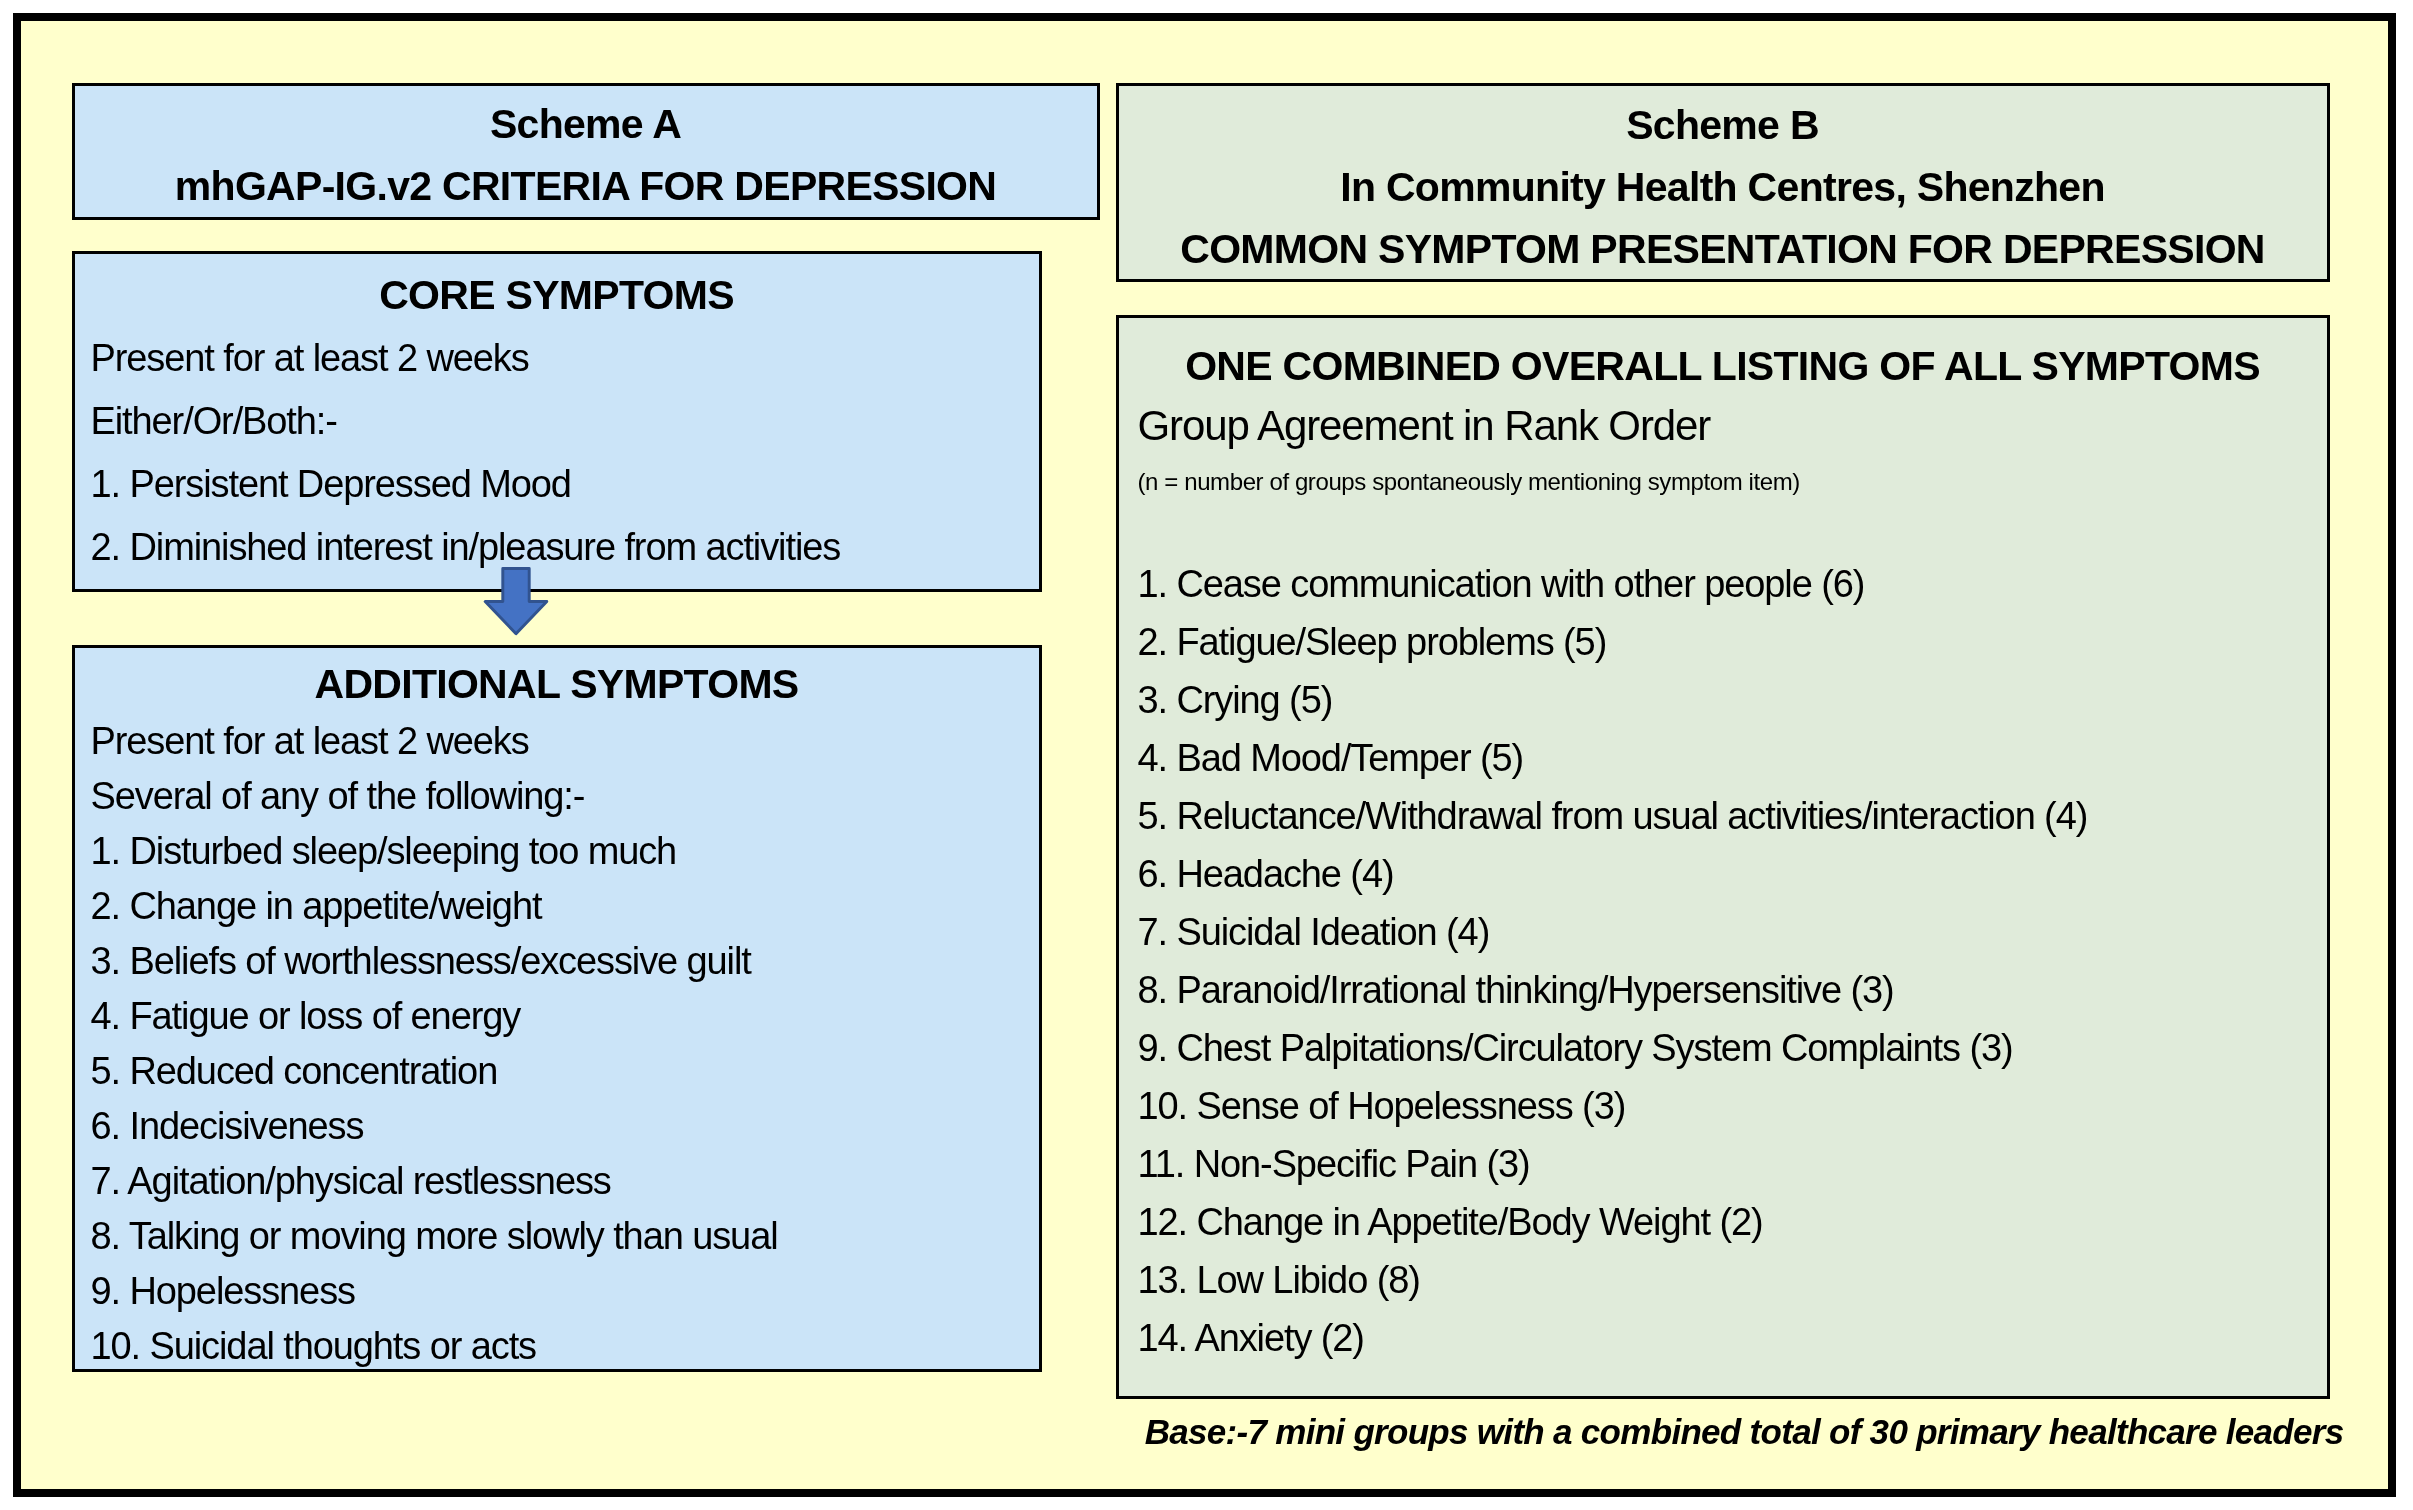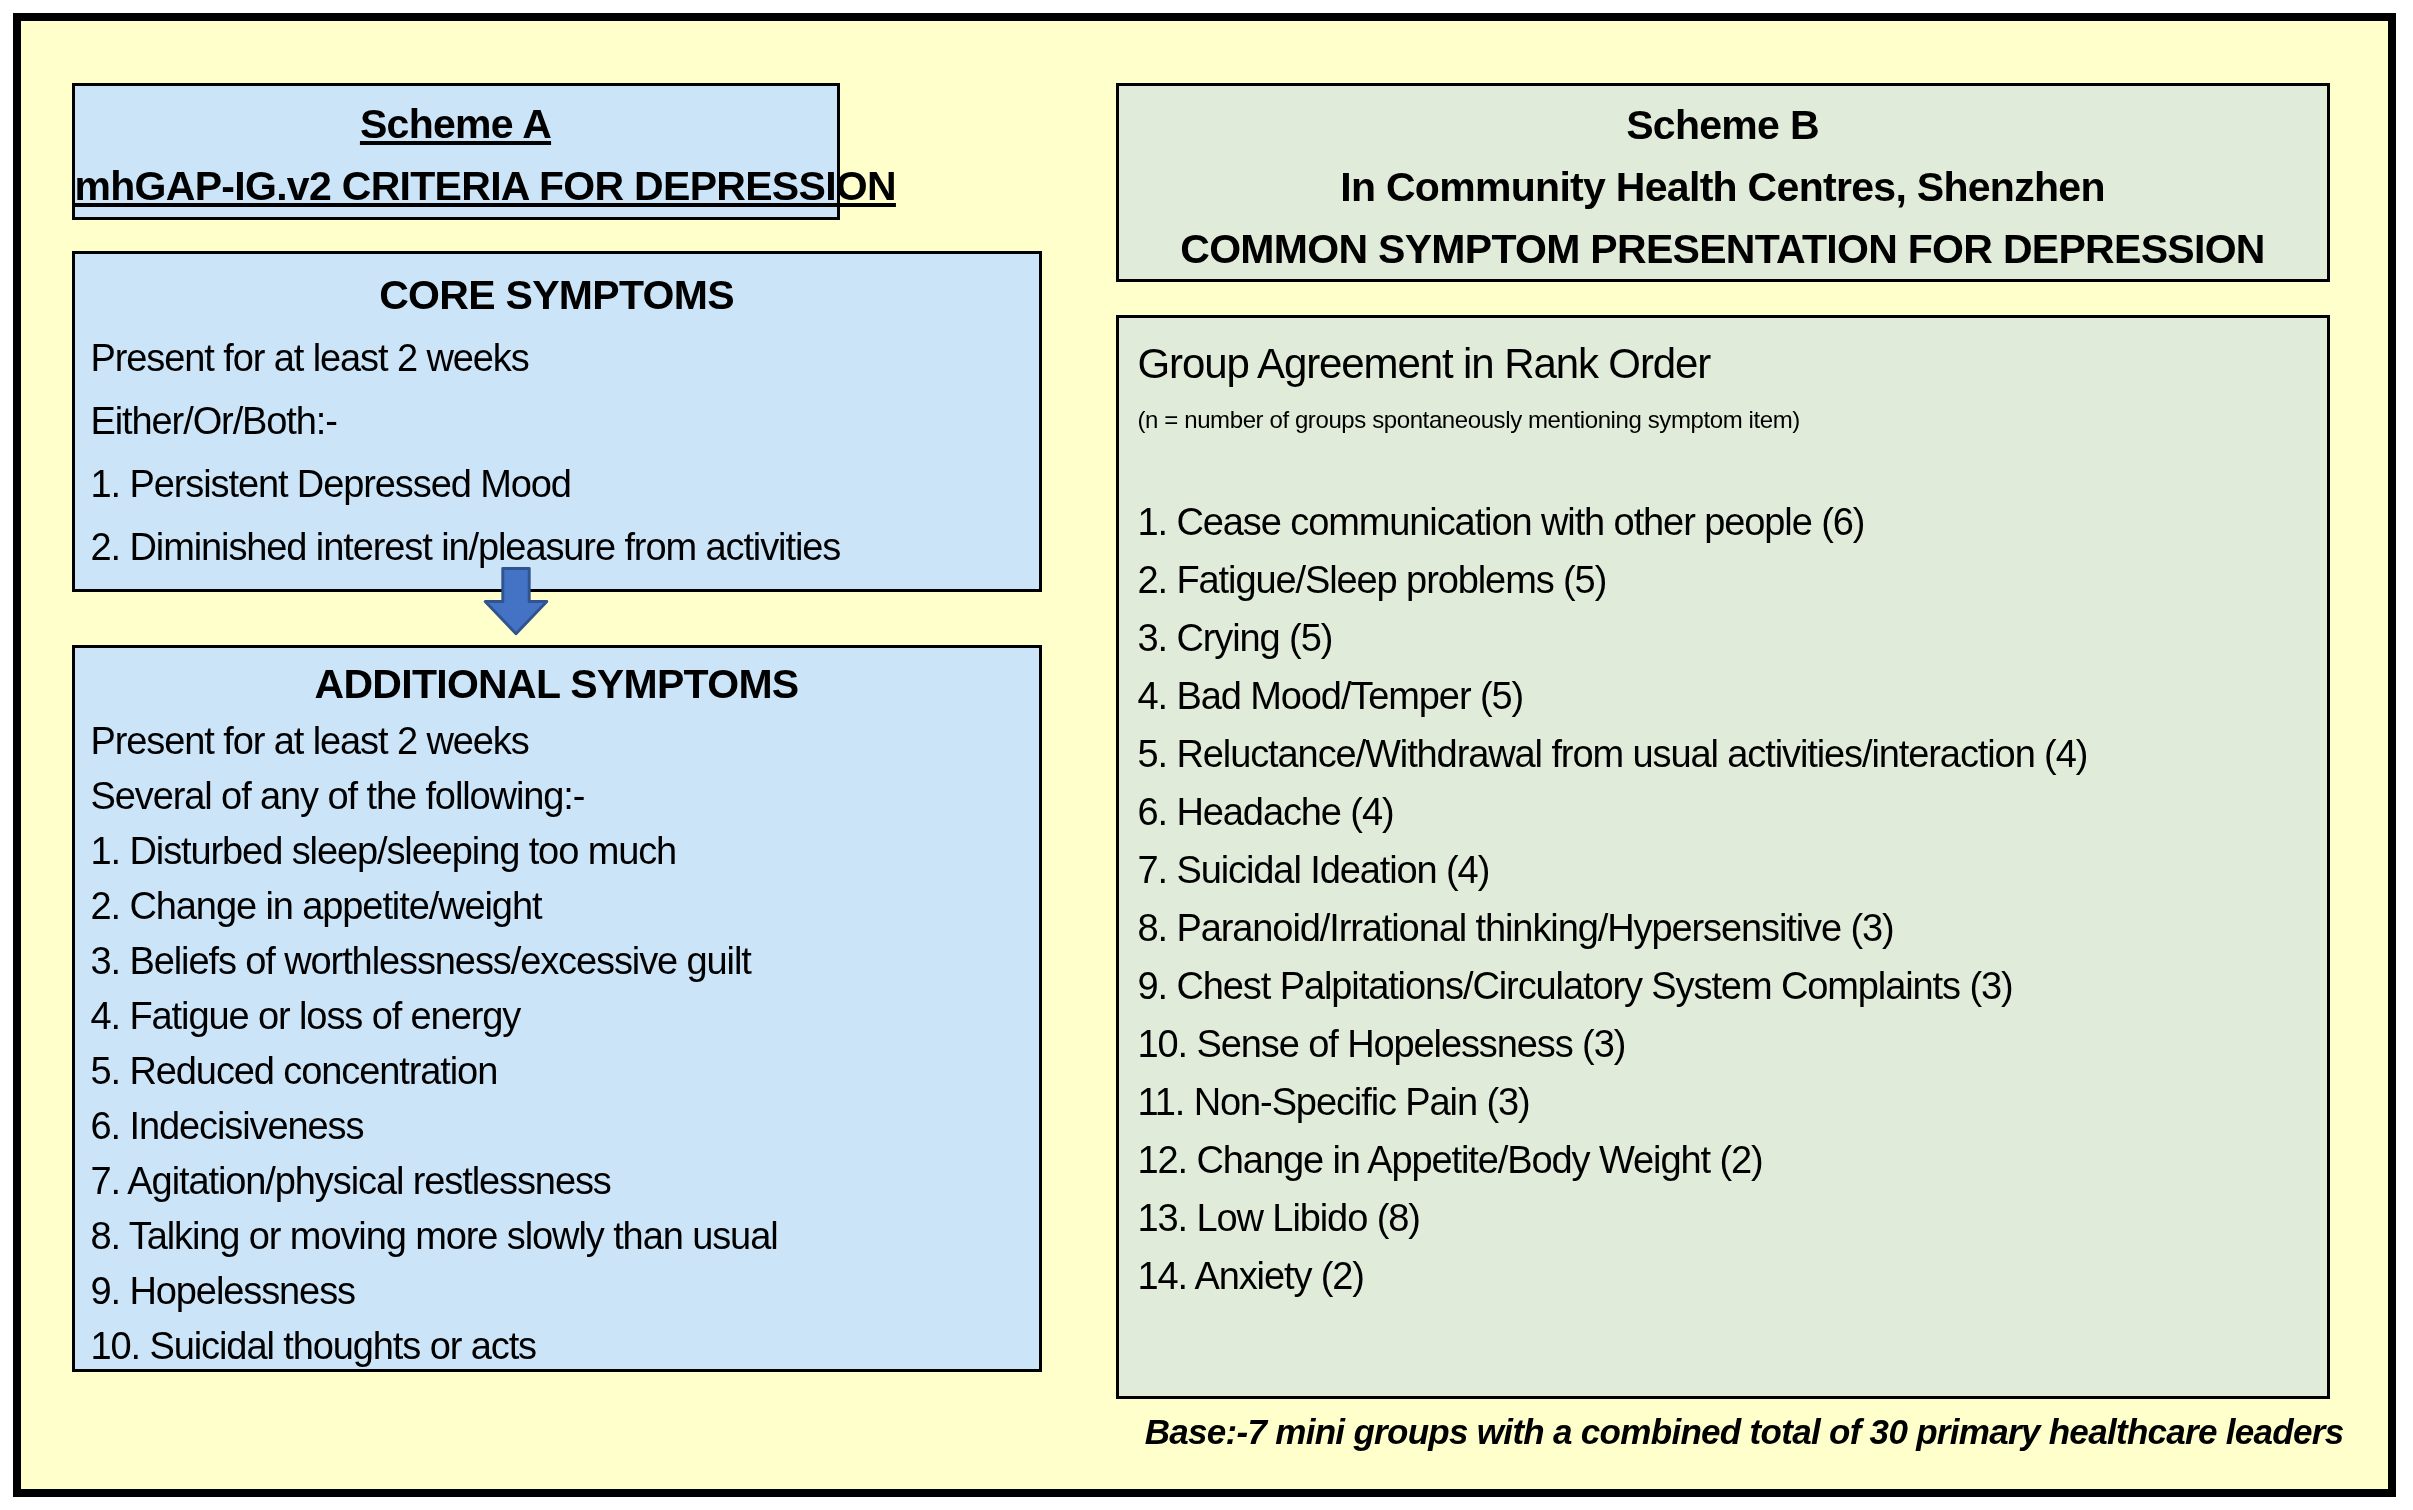--- a/index.html
+++ b/index.html
@@ -33,23 +33,22 @@
     white-space: nowrap;
   }
   .line {
     font-size: 38px;
     letter-spacing: -1.1px;
     white-space: nowrap;
   }
 
   
   .header-a {
-    left: 51px; top: 62px; width: 768px; height: 137px;
+    left: 51px; top: 62px; width: 1028px; height: 137px;
     padding-top: 7.4px;
-    text-decoration: underline;
   }
   .header-a .box-title { line-height: 62px; }
 
   
   .core {
     left: 51px; top: 230px; width: 970px; height: 341px;
     padding: 10.3px 0 0 16px;
   }
   .core .box-title { line-height: 63px; margin-left:-16px; }
   .core .line { line-height: 63px; }
@@ -137,20 +136,21 @@
       <div class="line">10. Suicidal thoughts or acts</div>
     </div>
 
     <div class="box green header-b">
       <div class="box-title">Scheme B</div>
       <div class="box-title">In Community Health Centres, Shenzhen</div>
       <div class="box-title">COMMON SYMPTOM PRESENTATION FOR DEPRESSION</div>
     </div>
 
     <div class="box green list-b">
+      <div class="box-title">ONE COMBINED OVERALL LISTING OF ALL SYMPTOMS</div>
       <div class="subtitle">Group Agreement in Rank Order</div>
       <div class="note">(n = number of groups spontaneously mentioning symptom item)</div>
       <div class="spacer"></div>
       <div class="line">1. Cease communication with other people (6)</div>
       <div class="line">2. Fatigue/Sleep problems (5)</div>
       <div class="line">3. Crying (5)</div>
       <div class="line">4. Bad Mood/Temper (5)</div>
       <div class="line">5. Reluctance/Withdrawal from usual activities/interaction (4)</div>
       <div class="line">6. Headache (4)</div>
       <div class="line">7. Suicidal Ideation (4)</div>

